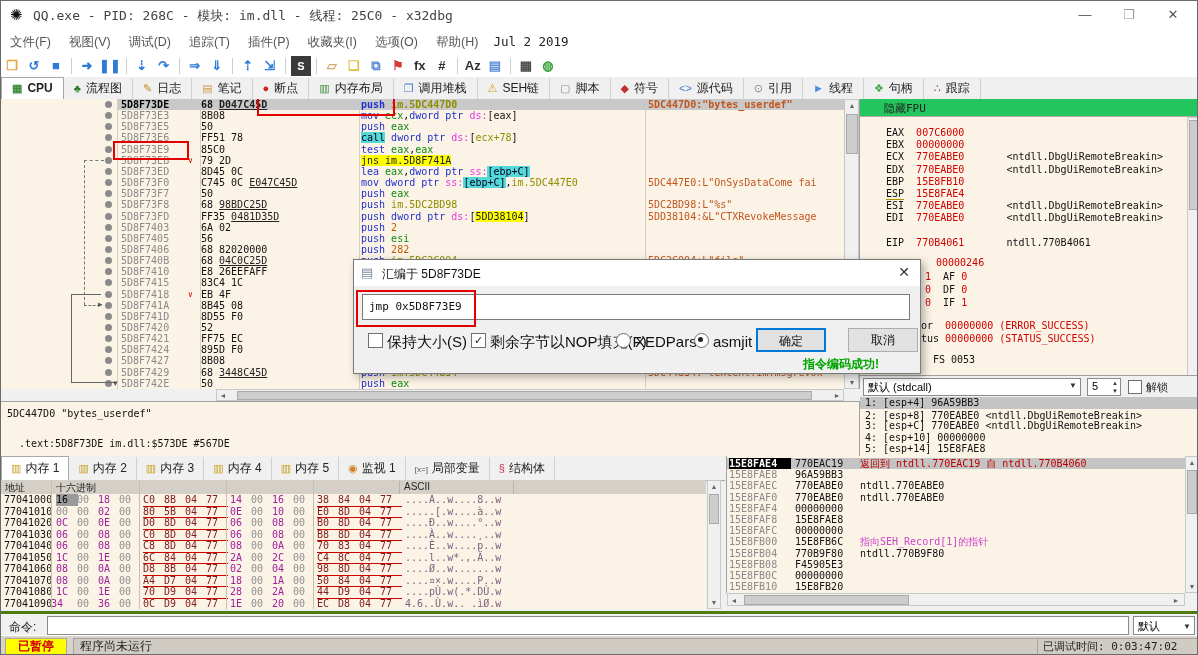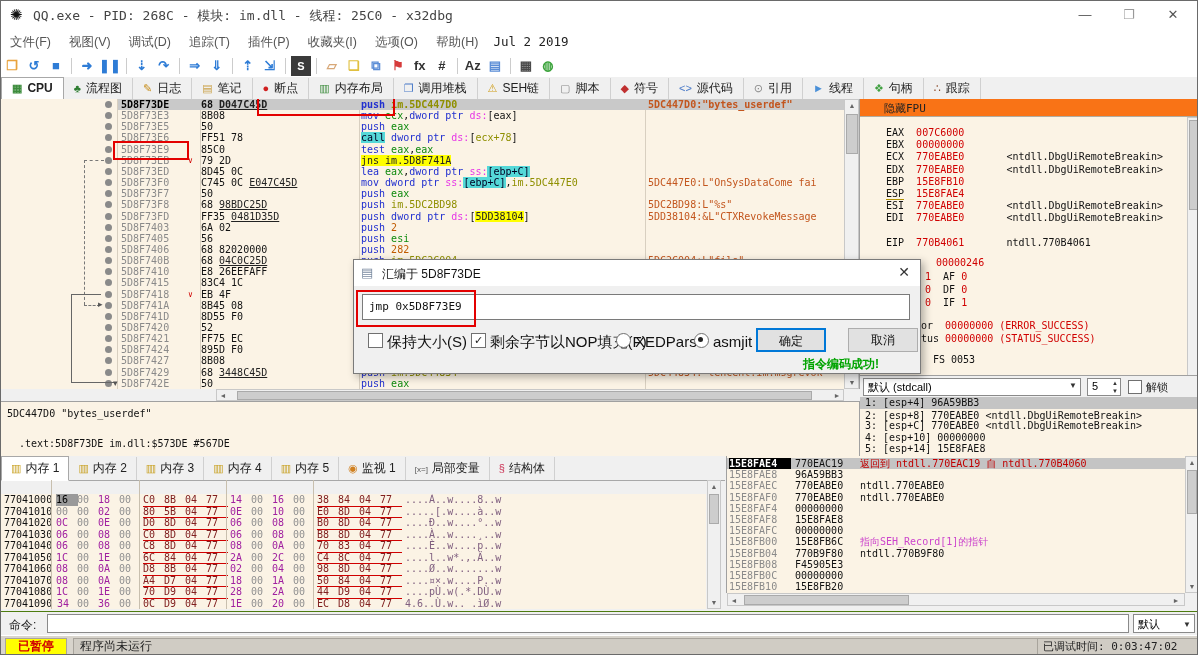--- a/index.html
+++ b/index.html
@@ -44,21 +44,21 @@
   
   .sb{position:absolute;background:#f0f0f0;border:1px solid #c8c8c8;box-sizing:border-box;}
   .sb-thumb{position:absolute;background:#cdcdcd;border:1px solid #aaa;box-sizing:border-box;}
   .sb-arrow{position:absolute;color:#666;font-size:7px;line-height:10px;text-align:center;width:12px;}
   
   #infobox{position:absolute;left:0;top:400px;width:858px;height:55px;background:#fbf3e5;border-top:1px solid #a0a0a0;border-right:1px solid #a0a0a0;font-size:10px;}
   #info-line1{position:absolute;left:6px;top:6px;color:#111;}
   #info-line3{position:absolute;left:6px;top:36px;color:#111;margin-left:12px;}
   
   #regs{position:absolute;left:859px;top:98px;width:339px;height:298px;background:#fbf3e5;overflow:hidden;}
-  #regs-header{position:absolute;left:0;top:0;width:100%;height:18px;background:#f97316;border-bottom:1px solid #b0aca0;font-size:11px;padding:2px 0 0 24px;box-sizing:border-box;color:#222;}
+  #regs-header{position:absolute;left:0;top:0;width:100%;height:18px;background:#22c55e;border-bottom:1px solid #b0aca0;font-size:11px;padding:2px 0 0 24px;box-sizing:border-box;color:#222;}
   .reg-row{position:absolute;left:26px;font-size:10px;white-space:pre;line-height:12px;}
   .t-rn{color:#111}.t-rv{color:#d00000}.t-sym{color:#111}
   .t-rnu{color:#111;border-bottom:1px solid #b09000;}
   .frag{position:absolute;font-size:10px;white-space:pre;font-family:"DejaVu Sans Mono",monospace;}
   
   #argsbar{position:absolute;left:859px;top:374px;width:339px;height:22px;background:#f0f0f0;border-top:1px solid #a0a0a0;}
   #conv-combo{position:absolute;left:3px;top:2px;width:218px;height:18px;background:#fff;border:1px solid #8a8a8a;font-size:11px;padding:1px 4px;box-sizing:border-box;}
   #conv-arrow{position:absolute;right:3px;top:2px;font-size:8px;color:#333;}
   #arg-count{position:absolute;left:227px;top:2px;width:34px;height:18px;background:#fff;border:1px solid #8a8a8a;font-size:11px;padding:1px 4px;box-sizing:border-box;}
   #count-spin{position:absolute;right:2px;top:0;font-size:6px;color:#333;line-height:8px;}
@@ -101,21 +101,21 @@
   
   #stack{position:absolute;left:725px;top:455px;width:458px;height:137px;background:#fbf3e5;border-left:1px solid #a0a0a0;overflow:hidden;}
   .stk-row{position:absolute;left:0;width:100%;height:11.2px;font-size:10px;line-height:11.2px;white-space:pre;}
   .stk-row.sel{background:#c4c4c4;}
   .stk-addr{position:absolute;left:2px;width:62px;color:#8a8a8a;}
   .sel .stk-addr{background:#000;color:#fff;font-weight:bold;}
   .stk-val{position:absolute;left:68px;color:#111;}
   .stk-cmt{position:absolute;left:133px;}
   .c-ret{color:#c00000}.c-seh{color:#cc44cc}.c-sym{color:#111}
   
-  #cmdbar{position:absolute;left:0;top:610px;width:100%;height:24px;background:#f0f0f0;border-top:1px solid #4d7c0f;}
+  #cmdbar{position:absolute;left:0;top:610px;width:100%;height:24px;background:#f0f0f0;border-top:3px solid #4d7c0f;}
   #cmd-label{position:absolute;left:8px;top:5px;font-size:12px;color:#222;}
   #cmd-input{position:absolute;left:46px;top:2px;width:1082px;height:19px;background:#fff;border:1px solid #8a8a8a;box-sizing:border-box;}
   #cmd-combo{position:absolute;left:1132px;top:2px;width:62px;height:19px;background:#fff;border:1px solid #8a8a8a;font-size:11px;padding:2px 4px;box-sizing:border-box;}
   #cmd-combo-arrow{position:absolute;right:3px;top:5px;font-size:8px;color:#333;}
   #statusbar{position:absolute;left:0;top:634px;width:100%;height:21px;background:#d8d4cc;border-top:1px solid #fff;}
   #status-state{position:absolute;left:4px;top:2px;width:60px;height:16px;background:#ffff00;border:1px solid #a8a49c;color:#d00000;font-size:12px;font-weight:bold;text-align:center;line-height:15px;}
   #status-msg{position:absolute;left:72px;top:2px;width:958px;height:16px;border:1px solid #a8a49c;border-right:none;font-size:12px;color:#222;padding:0 6px;line-height:15px;background:#d0ccc4;}
   #status-time{position:absolute;left:1036px;top:2px;width:158px;height:16px;border:1px solid #a8a49c;font-size:11px;color:#222;padding:0 5px;line-height:15px;background:#d0ccc4;}
 </style>
 </head>
@@ -243,20 +243,26 @@
   </div>
   <div id="args" class="mono">
       <div class="arg-row sel" style="top: 0px;">1: [esp+4] 96A59BB3</div>
       <div class="arg-row" style="top: 13px;">2: [esp+8] 770EABE0 &lt;ntdll.DbgUiRemoteBreakin&gt;</div>
       <div class="arg-row" style="top: 23.2px;">3: [esp+C] 770EABE0 &lt;ntdll.DbgUiRemoteBreakin&gt;</div>
       <div class="arg-row" style="top: 34.8px;">4: [esp+10] 00000000</div>
       <div class="arg-row" style="top: 46.4px;">5: [esp+14] 15E8FAE8</div>
     </div>
 
   <div id="btabs"><span class="btab active"><span class="tico" style="color: rgb(200, 160, 32);">▥</span><span>内存 1</span></span><span class="btab"><span class="tico" style="color: rgb(200, 160, 32);">▥</span><span>内存 2</span></span><span class="btab"><span class="tico" style="color: rgb(200, 160, 32);">▥</span><span>内存 3</span></span><span class="btab"><span class="tico" style="color: rgb(200, 160, 32);">▥</span><span>内存 4</span></span><span class="btab"><span class="tico" style="color: rgb(200, 160, 32);">▥</span><span>内存 5</span></span><span class="btab"><span class="tico" style="color: rgb(208, 128, 32);">◉</span><span>监视 1</span></span><span class="btab"><span class="tico" style="color: rgb(85, 85, 85); font-size: 8px;">[x=]</span><span>局部变量</span></span><span class="btab"><span class="tico" style="color: rgb(204, 51, 85);">§</span><span>结构体</span></span></div>
+  <div id="memhdr">
+    <div class="mh-cell" style="left:0;border-left:none">地址</div>
+    <div class="mh-cell" style="left:50px">十六进制</div>
+    <div class="mh-cell" style="left:398px">ASCII</div>
+    <div class="mh-cell" style="left:512px"></div>
+  </div>
   <div id="memdump" class="mono">
       <div class="dmp-row" style="top: 0px;">
         <span class="dmp-addr">77041000</span>
         <span class="dmp-byte b-p dmp-sel" style="left: 55px;">16</span>
         <span class="dmp-byte b-z" style="left: 76px;">00</span>
         <span class="dmp-byte b-p" style="left: 97px;">18</span>
         <span class="dmp-byte b-z" style="left: 118px;">00</span>
         <span class="dmp-byte b-r" style="left: 142px;">C0</span>
         <span class="dmp-byte b-r" style="left: 163px;">8B</span>
         <span class="dmp-byte b-r" style="left: 184px;">04</span>
@@ -426,21 +432,21 @@
         <span class="dmp-byte b-p" style="left: 271px;">2A</span>
         <span class="dmp-byte b-z" style="left: 292px;">00</span>
         <span class="dmp-byte b-r" style="left: 316px;">44</span>
         <span class="dmp-byte b-r" style="left: 337px;">D9</span>
         <span class="dmp-byte b-r" style="left: 358px;">04</span>
         <span class="dmp-byte b-r" style="left: 379px;">77</span>
         <span class="dmp-ascii">....pÙ.w(.*.DÙ.w</span>
       </div>
       <div class="dmp-row" style="top: 103.5px;">
         <span class="dmp-addr">77041090</span>
-        <span class="dmp-byte b-p" style="left: 56px;">34</span>
+        <span class="dmp-byte b-p" style="left: 50px;">34</span>
         <span class="dmp-byte b-z" style="left: 76px;">00</span>
         <span class="dmp-byte b-p" style="left: 97px;">36</span>
         <span class="dmp-byte b-z" style="left: 118px;">00</span>
         <span class="dmp-byte b-r" style="left: 142px;">0C</span>
         <span class="dmp-byte b-r" style="left: 163px;">D9</span>
         <span class="dmp-byte b-r" style="left: 184px;">04</span>
         <span class="dmp-byte b-r" style="left: 205px;">77</span>
         <span class="dmp-byte b-p" style="left: 229px;">1E</span>
         <span class="dmp-byte b-z" style="left: 250px;">00</span>
         <span class="dmp-byte b-p" style="left: 271px;">20</span>

